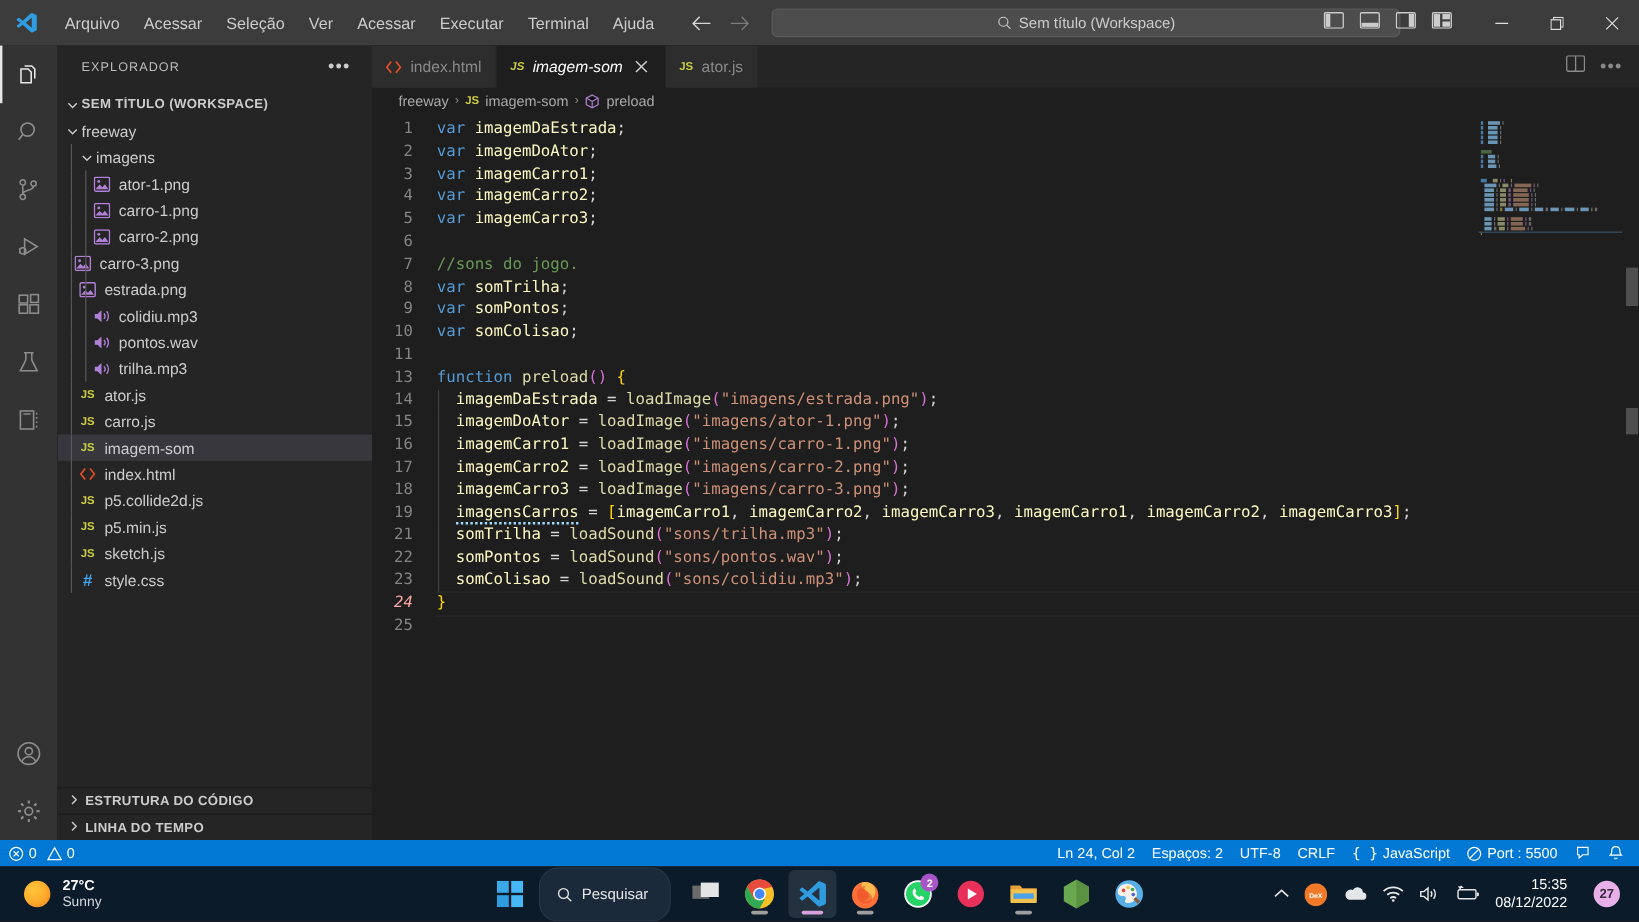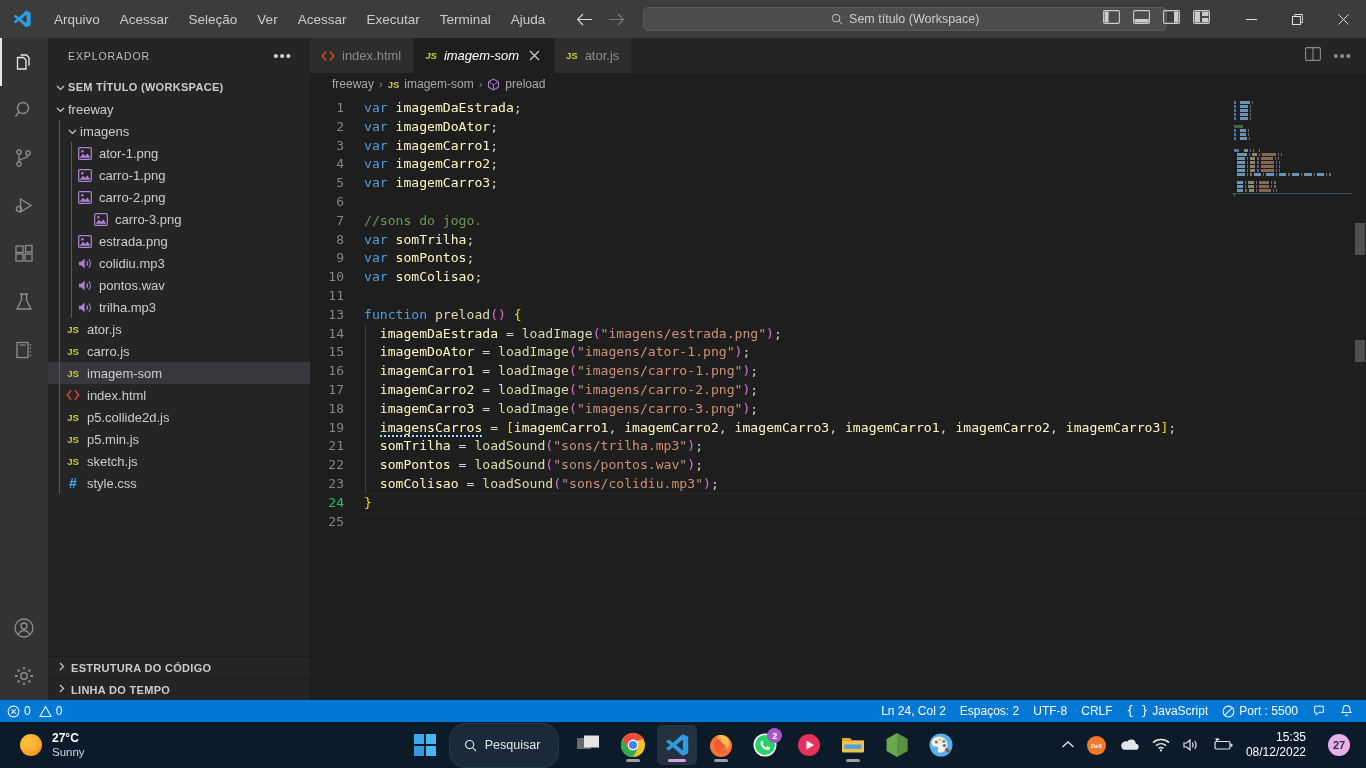--- a/index.html
+++ b/index.html
@@ -104,21 +104,21 @@
   .code-area{
     position:absolute; left:0; top:57px; right:0; bottom:0; overflow:hidden;
     font-family:"DejaVu Sans Mono", monospace; font-size:13.1px; line-height:18.8px;
   }
   .code-scroll{ position:relative; padding-top:4px; }
   .cline{ display:flex; height:18.8px; white-space:pre; }
   .lno{
     width:54px; flex:0 0 54px; text-align:right; padding-right:20px;
     color:#858585; font-size:13px;
   }
-  .cline.cur .lno{ color:#22c55e; }
+  .cline.cur .lno{ color:#fca5a5;font-style:italic; }
   .ctext{ flex:1; position:relative; }
   .cline.cur .ctext::after{
     content:''; position:absolute; left:-2px; right:-875px; top:-1px; height:19px;
     border-top:1px solid #282828; border-bottom:1px solid #282828; pointer-events:none;
   }
   .indent-guide{ position:absolute; left:0; top:0; bottom:0; width:1px; background:#404040; }
 
   
   .t-kw{ color:#569cd6; }
   .t-fnkw{ color:#569cd6; }
@@ -406,33 +406,33 @@
             <span class="guide" style="left: 23px;"></span>
             <span class="ficon">
               <svg width="14" height="13" viewBox="0 0 15 14">
                 <rect x="0.7" y="0.7" width="13.6" height="12.6" rx="1.3" stroke="#b180d7" stroke-width="1.3" fill="none"></rect>
                 <circle cx="4.6" cy="4.6" r="1.3" fill="#b180d7"></circle>
                 <path d="M1.6 11.5 5.4 7.3l2.4 2.4 2.3-2.6 3.2 4.4z" fill="#b180d7"></path>
               </svg>
             </span>
             <span class="rlabel">carro-2.png</span>
           </div>
-          <div class="row" style="padding-left: 44px;">
+          <div class="row" style="padding-left: 12px;">
             <span class="guide" style="left: 11px;"></span>
             <span class="guide" style="left: 23px;"></span>
             <span class="ficon">
               <svg width="14" height="13" viewBox="0 0 15 14">
                 <rect x="0.7" y="0.7" width="13.6" height="12.6" rx="1.3" stroke="#b180d7" stroke-width="1.3" fill="none"></rect>
                 <circle cx="4.6" cy="4.6" r="1.3" fill="#b180d7"></circle>
                 <path d="M1.6 11.5 5.4 7.3l2.4 2.4 2.3-2.6 3.2 4.4z" fill="#b180d7"></path>
               </svg>
             </span>
             <span class="rlabel">carro-3.png</span>
           </div>
-          <div class="row" style="padding-left: 28px;">
+          <div class="row" style="padding-left: 16px;">
             <span class="guide" style="left: 11px;"></span>
             <span class="guide" style="left: 23px;"></span>
             <span class="ficon">
               <svg width="14" height="13" viewBox="0 0 15 14">
                 <rect x="0.7" y="0.7" width="13.6" height="12.6" rx="1.3" stroke="#b180d7" stroke-width="1.3" fill="none"></rect>
                 <circle cx="4.6" cy="4.6" r="1.3" fill="#b180d7"></circle>
                 <path d="M1.6 11.5 5.4 7.3l2.4 2.4 2.3-2.6 3.2 4.4z" fill="#b180d7"></path>
               </svg>
             </span>
             <span class="rlabel">estrada.png</span>

